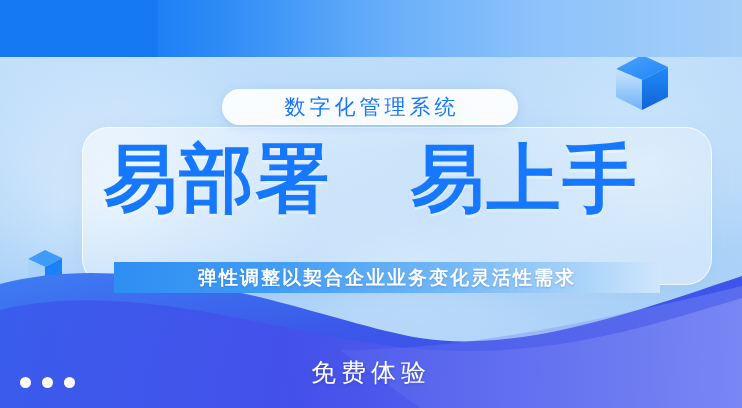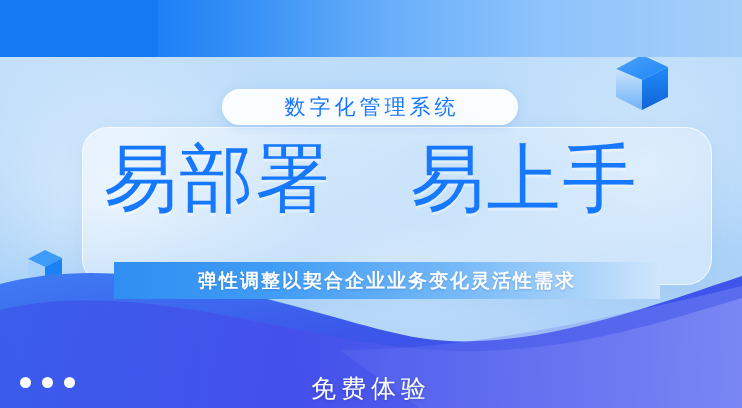--- a/index.html
+++ b/index.html
@@ -78,44 +78,44 @@
     background:linear-gradient(160deg,rgba(255,255,255,.55),rgba(255,255,255,.28) 55%,rgba(255,255,255,.42));
     border:1px solid rgba(255,255,255,.72);
     box-shadow:0 6px 24px rgba(110,160,215,.18);
   }
 
   
   .headline{
     position:absolute; left:0; top:142px; width:742px; z-index:8;
     text-align:center;
     color:#1677ff;
-    font-size:74px; font-weight:400; line-height:1;
+    font-size:74px; font-weight:700; line-height:1;
     letter-spacing:2px;
     white-space:nowrap;
     text-shadow:0 3px 0 rgba(255,255,255,.35);
   }
   .headline .gap{ display:inline-block; width:34px; }
 
   
   .tagband{
-    position:absolute; left:114px; top:262px; width:546px; height:37px; z-index:8;
+    position:absolute; left:114px; top:262px; width:546px; height:31px; z-index:8;
     display:flex; align-items:center; justify-content:center;
     background:linear-gradient(90deg,#2f8ef2 0%,#3f9bf4 28%,#74b8f7 62%,#a8d2f9 85%,#cfe6fc 100%);
   }
   .tagband span{
     color:#ffffff; font-size:19px; font-weight:700; letter-spacing:2px;
     white-space:nowrap; text-shadow:0 1px 2px rgba(30,90,180,.3);
   }
 
   
   .waves{ position:absolute; left:0; bottom:0; width:742px; height:150px; z-index:5; }
 
   
   .cta{
-    position:absolute; left:0; top:372px; width:742px; z-index:9;
+    position:absolute; left:0; top:356px; width:742px; z-index:9;
     text-align:center;
     color:#ffffff; font-size:25px; font-weight:500; letter-spacing:5px;
     text-shadow:0 1px 3px rgba(20,40,140,.3);
   }
 
   
   .dots{
     position:absolute; left:20px; top:377px; z-index:9;
     display:flex; gap:11px;
   }

